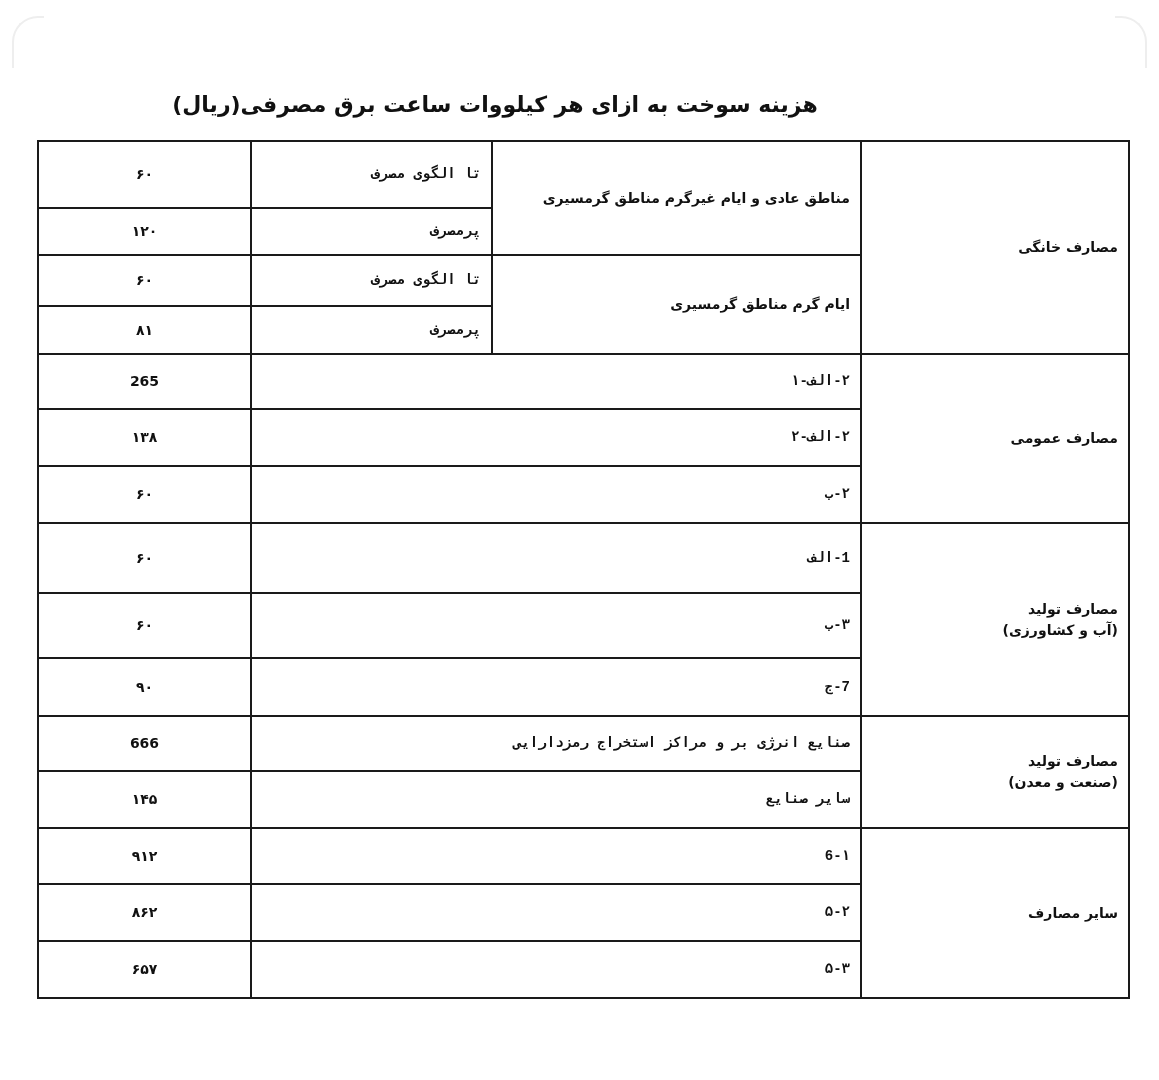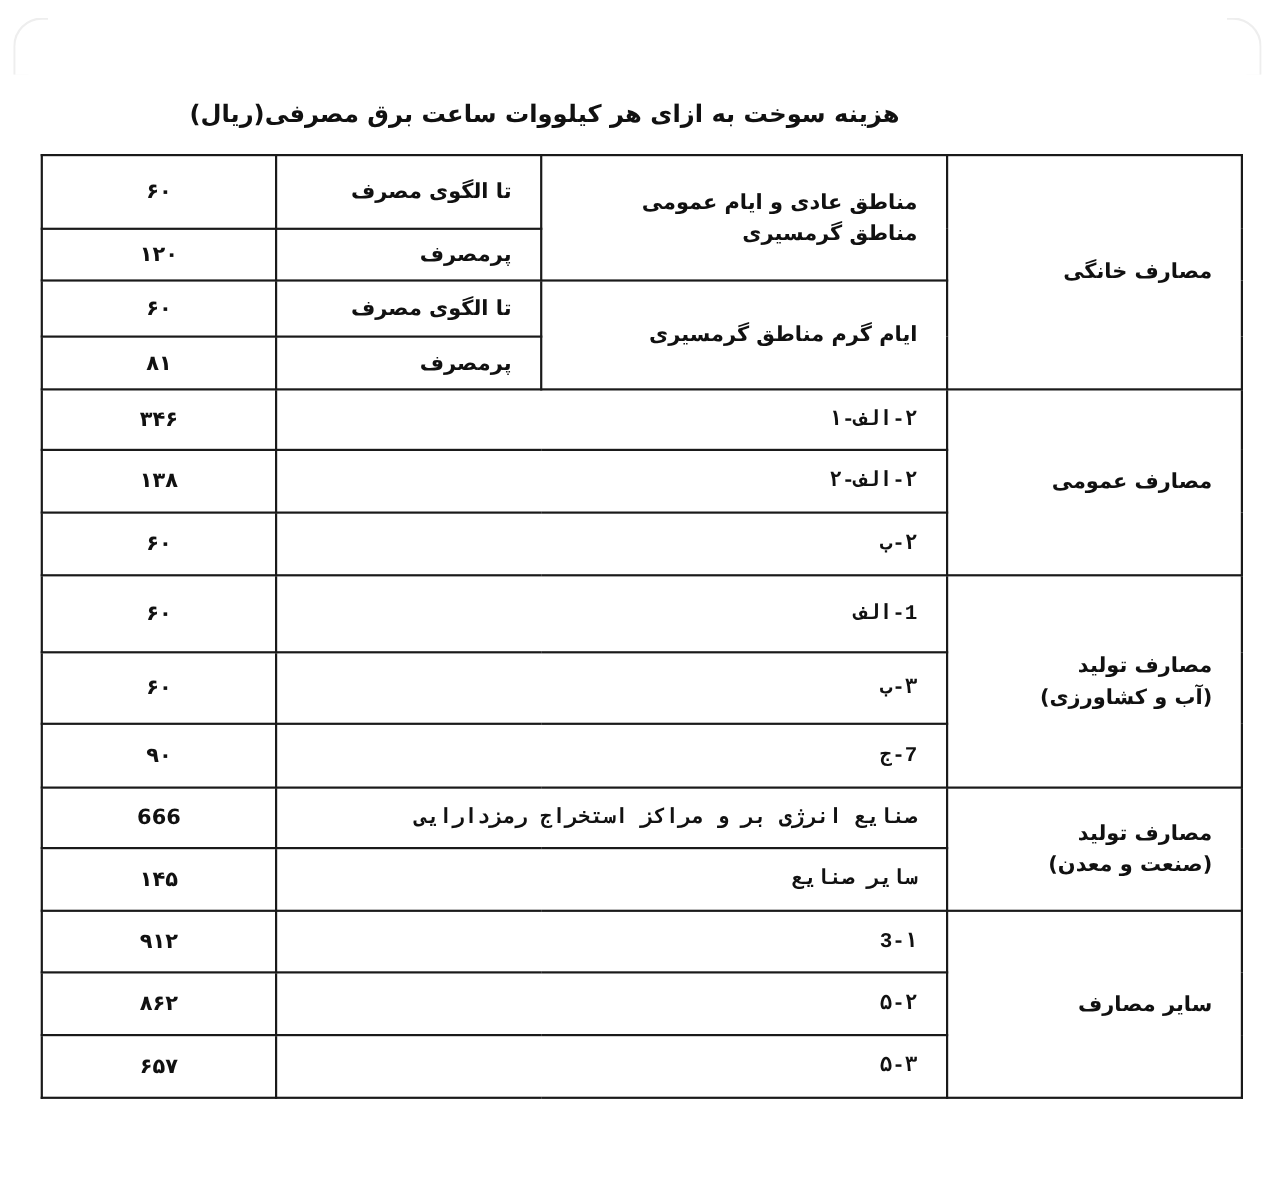--- a/index.html
+++ b/index.html
@@ -7,25 +7,25 @@
          font-family: "DejaVu Sans", sans-serif; color: #111; }
   .frame-corner { position: absolute; top: 16px; width: 30px; height: 50px;
                   border-top: 2px solid #eeeeee; }
   .frame-corner.left { left: 12px; border-left: 2px solid #eeeeee; border-top-left-radius: 26px; }
   .frame-corner.right { right: 12px; border-right: 2px solid #eeeeee; border-top-right-radius: 26px; }
   .title { position: absolute; top: 92px; left: 0; width: 982px; text-align: center;
            direction: rtl; font-weight: bold; font-size: 22px; letter-spacing: 0; }
   .title span { position: relative; left: 4px; }
   table.tariff { position: absolute; left: 37px; top: 140px; width: 1091px; height: 858px;
                  border-collapse: collapse; direction: rtl; table-layout: fixed; }
-  table.tariff td { border: 2px solid #1a1a1a; padding: 0 26px; font-weight: bold;
-                    font-size: 19px; vertical-align: middle; line-height: 1.5; }
+  table.tariff td { border: 2px solid #1a1a1a; padding: 0 10px; font-weight: bold;
+                    font-size: 14px; vertical-align: middle; line-height: 1.5; }
   td.cat { text-align: right; width: 240px; }
   td.sub { text-align: right; }
-  td.cond { text-align: right; width: 213px; }
+  td.cond { text-align: right; width: 213px; font-family: Liberation Mono, monospace; }
   td.val { text-align: center; width: 182px; font-size: 18px; }
   td.sub-wide { text-align: right; font-family: Liberation Mono, monospace; }
   .r1 { height: 67px; } .r2 { height: 47px; } .r3 { height: 51px; } .r4 { height: 48px; }
   .r5 { height: 55px; } .r6 { height: 57px; } .r7 { height: 57px; }
   .r8 { height: 70px; } .r9 { height: 65px; } .r10 { height: 58px; }
   .r11 { height: 55px; } .r12 { height: 57px; }
   .r13 { height: 56px; } .r14 { height: 57px; } .r15 { height: 57px; }
 </style>
 </head>
 <body>
@@ -41,42 +41,42 @@
   <colgroup>
     <col style="width:268px">
     <col style="width:369px">
     <col style="width:241px">
     <col style="width:213px">
   </colgroup>
   <tbody>
 
     <tr class="r1">
       <td class="cat" rowspan="4">مصارف خانگی</td>
-      <td class="sub" rowspan="2">مناطق عادی و ایام عمومی مناطق گرمسیری</td>
+      <td class="sub" rowspan="2">مناطق عادی و ایام غیرگرم مناطق گرمسیری</td>
       <td class="cond">تا الگوی مصرف</td>
       <td class="val">۶۰</td>
     </tr>
     <tr class="r2">
       <td class="cond">پرمصرف</td>
       <td class="val">۱۲۰</td>
     </tr>
     <tr class="r3">
       <td class="sub" rowspan="2">ایام گرم مناطق گرمسیری</td>
       <td class="cond">تا الگوی مصرف</td>
       <td class="val">۶۰</td>
     </tr>
     <tr class="r4">
       <td class="cond">پرمصرف</td>
       <td class="val">۸۱</td>
     </tr>
 
     <tr class="r5">
       <td class="cat" rowspan="3">مصارف عمومی</td>
       <td class="sub-wide" colspan="2">۲-الف-۱</td>
-      <td class="val">۳۴۶</td>
+      <td class="val">265</td>
     </tr>
     <tr class="r6">
       <td class="sub-wide" colspan="2">۲-الف-۲</td>
       <td class="val">۱۳۸</td>
     </tr>
     <tr class="r7">
       <td class="sub-wide" colspan="2">۲-ب</td>
       <td class="val">۶۰</td>
     </tr>
 
@@ -105,21 +105,21 @@
       <td class="sub-wide" colspan="2">صنایع انرژی بر و مراکز استخراج رمزدارایی</td>
       <td class="val">666</td>
     </tr>
     <tr class="r12">
       <td class="sub-wide" colspan="2">سایر صنایع</td>
       <td class="val">۱۴۵</td>
     </tr>
 
     <tr class="r13">
       <td class="cat" rowspan="3">سایر مصارف</td>
-      <td class="sub-wide" colspan="2">3-۱</td>
+      <td class="sub-wide" colspan="2">6-۱</td>
       <td class="val">۹۱۲</td>
     </tr>
     <tr class="r14">
       <td class="sub-wide" colspan="2">۵-۲</td>
       <td class="val">۸۶۲</td>
     </tr>
     <tr class="r15">
       <td class="sub-wide" colspan="2">۵-۳</td>
       <td class="val">۶۵۷</td>
     </tr>

